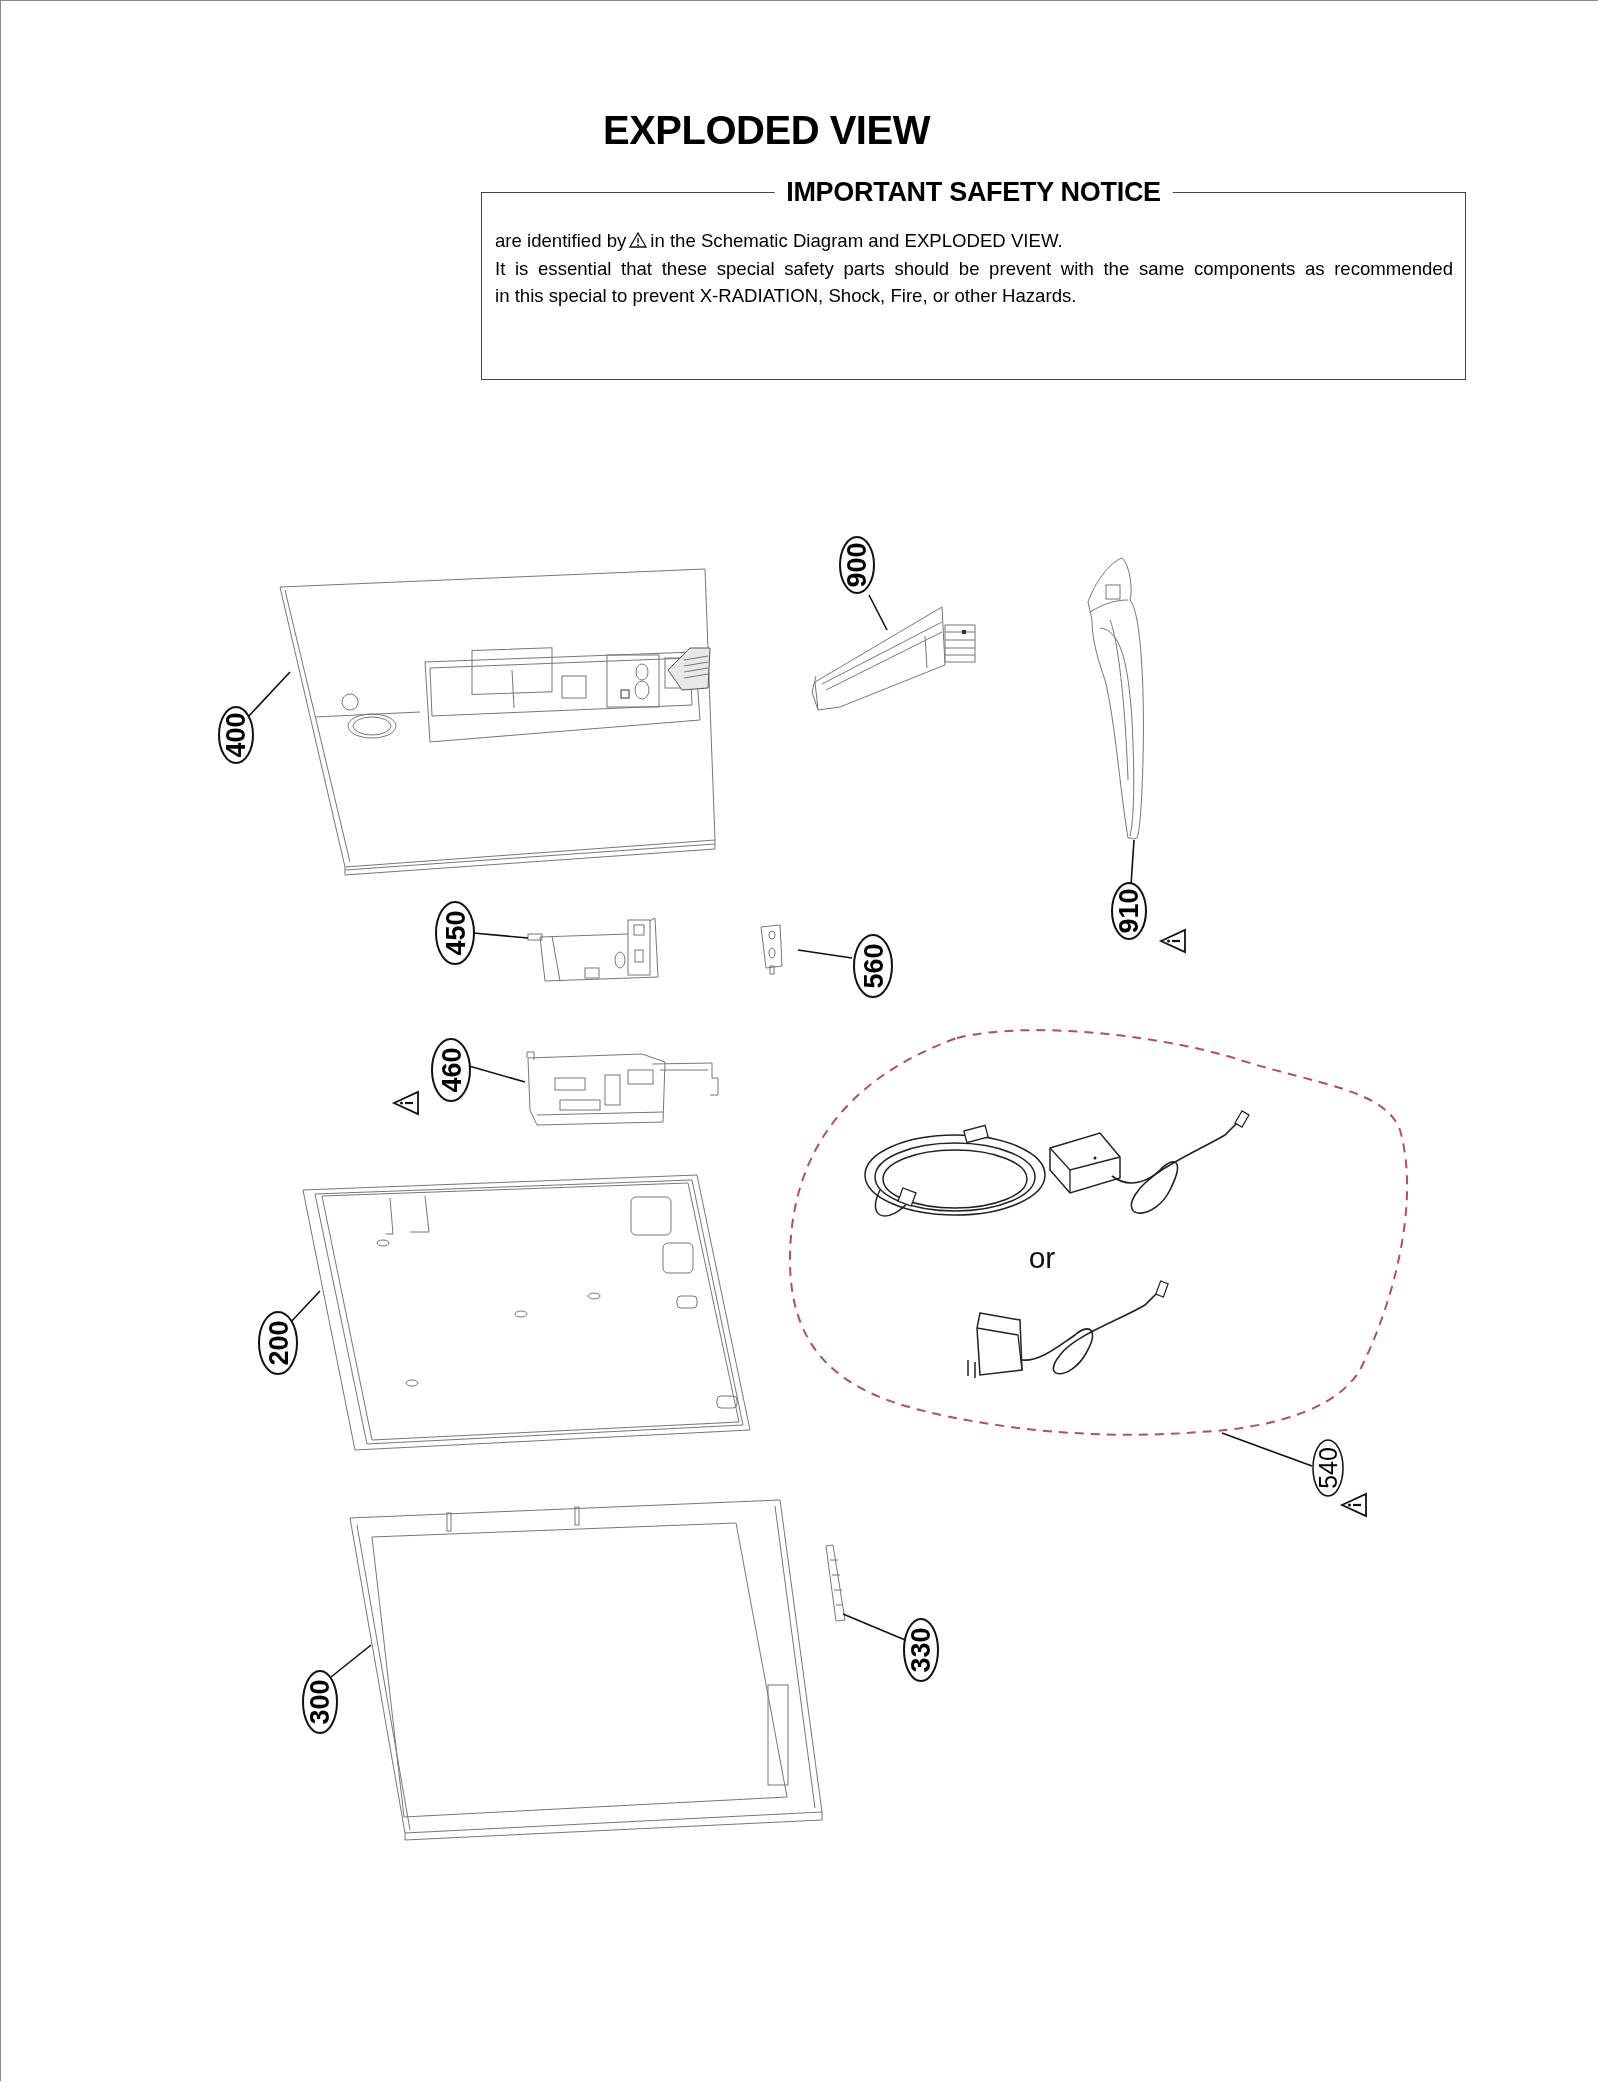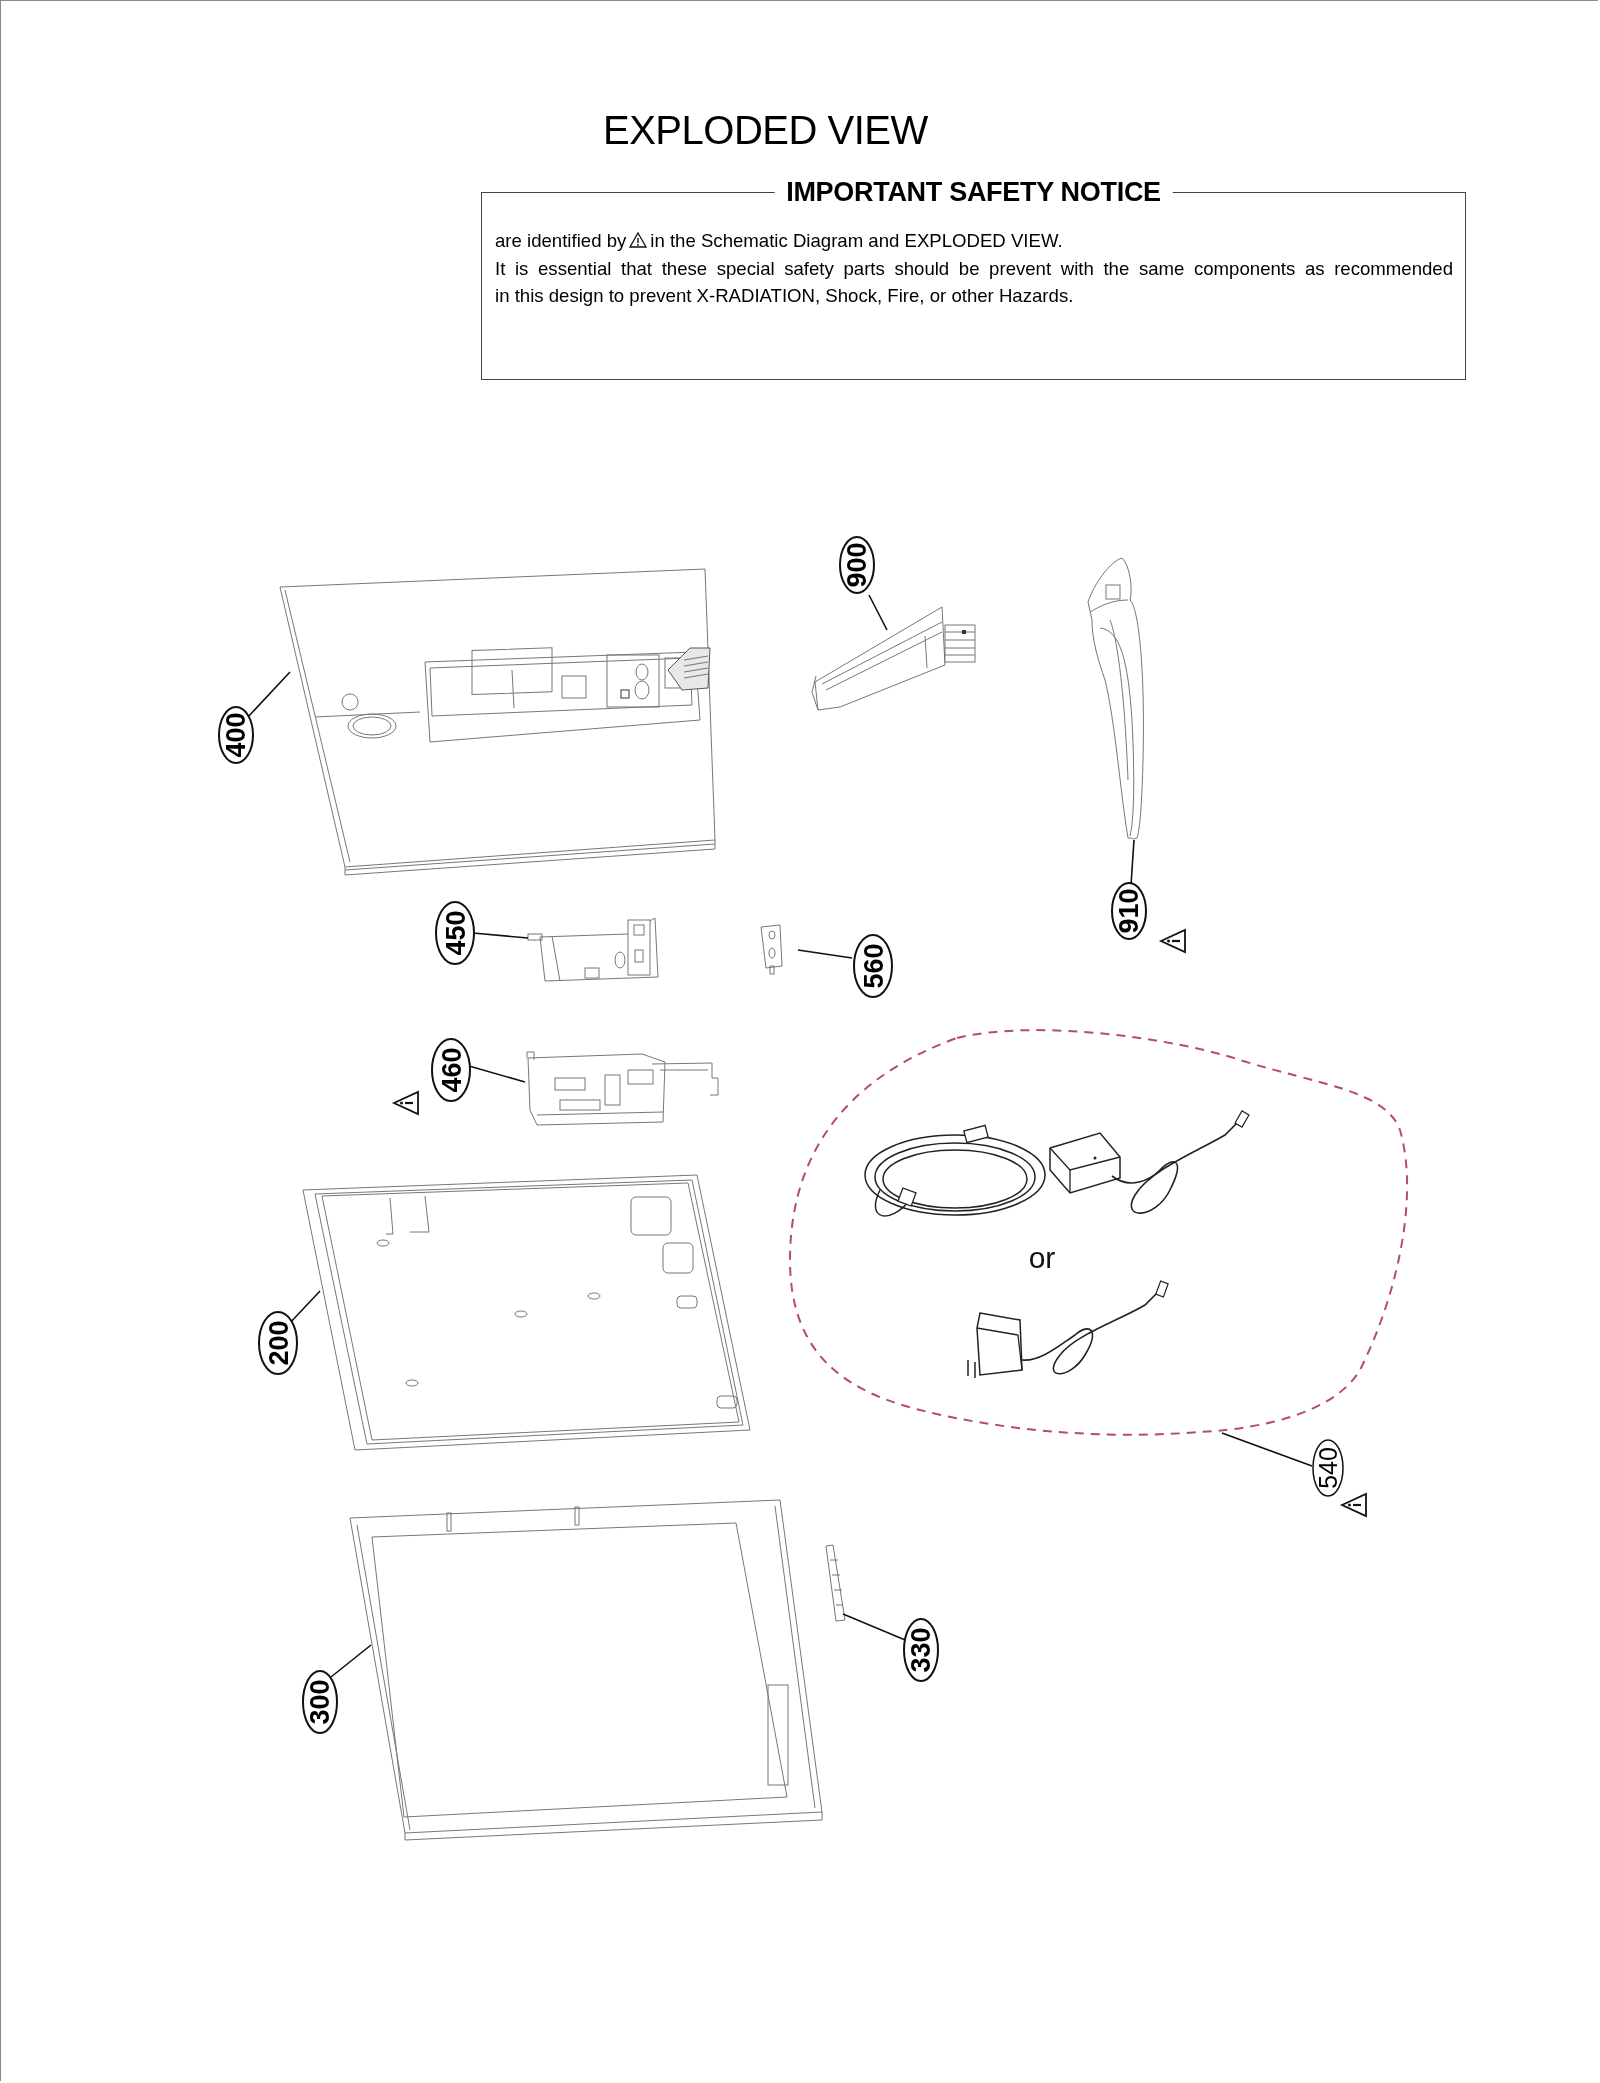--- a/index.html
+++ b/index.html
@@ -1,20 +1,20 @@
 <!DOCTYPE html>
 <html><head>
 <meta charset="utf-8">
 <style>
   html, body { margin: 0; padding: 0; background: #ffffff; }
   body { width: 1600px; height: 2083px; position: relative; overflow: hidden;
          font-family: "Liberation Sans", sans-serif; color: #000; }
   .page-border { position: absolute; left: 0; top: 0; width: 1598px; height: 2081px;
          border-top: 1.5px solid #8a8a8a; border-left: 1.5px solid #8a8a8a; box-sizing: border-box; }
-  .title { position: absolute; left: 603px; top: 108px; font-size: 40px; font-weight: normal;
+  .title { position: absolute; left: 603px; top: 108px; font-size: 40px; font-weight: bold;
          letter-spacing: -0.5px; white-space: nowrap; }
   .notice-box { position: absolute; left: 481px; top: 192px; width: 985px; height: 188px;
          border: 1.5px solid #444; box-sizing: border-box; }
   .notice-heading { position: absolute; left: 50%; top: -16px; transform: translateX(-50%);
          background: #fff; padding: 0 12px; font-size: 27px; font-weight: bold;
          letter-spacing: -0.3px; white-space: nowrap; }
   .notice-body { position: absolute; left: 13px; right: 12px; top: 34px; font-size: 18.6px;
          line-height: 27.5px; }
   .notice-body p { margin: 0; white-space: nowrap; }
   .notice-body .justify { text-align: justify; text-align-last: justify; }
@@ -40,21 +40,21 @@
 
 <div class="notice-box">
   <div class="notice-heading">IMPORTANT SAFETY NOTICE</div>
   <div class="notice-body">
     <p><span>are identified by</span><svg class="tri-inline" viewBox="0 0 18 16">
           <polygon points="9,1 17,15 1,15" fill="none" stroke="#111" stroke-width="1.3"></polygon>
           <line x1="9" y1="6" x2="9" y2="11" stroke="#111" stroke-width="1.4"></line>
           <circle cx="9" cy="13" r="0.9" fill="#111"></circle>
         </svg><span>in the Schematic Diagram and EXPLODED VIEW.</span></p>
     <p class="justify">It is essential that these special safety parts should be prevent with the same components as recommended</p>
-    <p>in this design to prevent X-RADIATION, Shock, Fire, or other Hazards.</p>
+    <p>in this special to prevent X-RADIATION, Shock, Fire, or other Hazards.</p>
   </div>
 </div>
 
 <svg class="diagram" width="1600" height="2083" viewBox="0 0 1600 2083">
   <defs>
     <g id="warn">
       <polygon points="-14,0 10,-11 10,11" class="warn-tri"></polygon>
       <line x1="-3" y1="0" x2="5" y2="0" stroke="#111" stroke-width="2.2"></line>
       <circle cx="-6.5" cy="0" r="1.5" fill="#111"></circle>
     </g>

